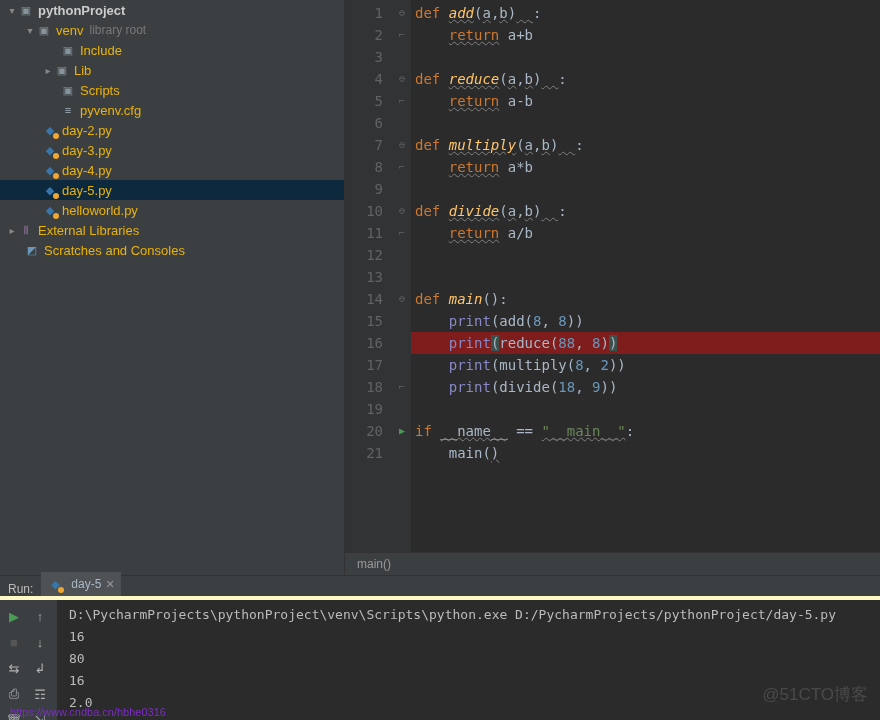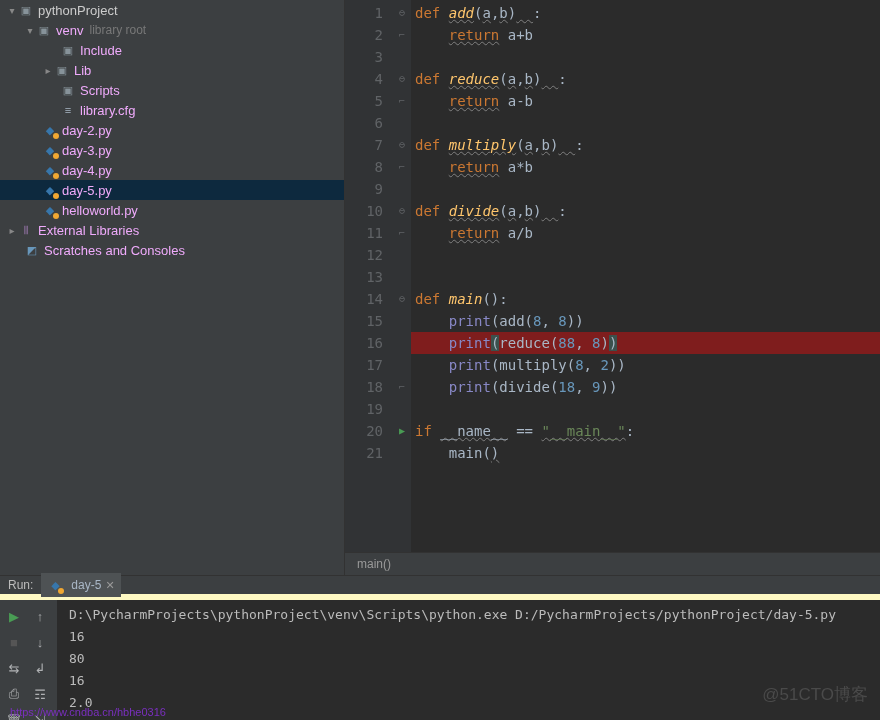--- a/index.html
+++ b/index.html
@@ -13,22 +13,22 @@
 .indent-2 { padding-left: 42px; }
 .indent-3 { padding-left: 60px; }
 .chevron { width: 12px; display: inline-block; color: #888; font-size: 10px; text-align: center; }
 .icon { width: 16px; height: 16px; display: inline-flex; align-items: center; justify-content: center; margin-right: 4px; font-size: 11px; }
 .folder-icon { color: #87939a; }
 .py-icon { color: #3776ab; position: relative; }
 .py-icon::after { content: ""; position: absolute; width: 6px; height: 6px; background: #f0a732; border-radius: 50%; bottom: -1px; right: -1px; }
 .lib-icon { color: #9876aa; }
 .scratch-icon { color: #6897bb; }
 .cfg-icon { color: #a9b7c6; }
-.tree-label { color: #f0abfc; }
-.tree-label.bold { font-weight: normal; color: #cccccc; }
+.tree-label { color: #eab308; }
+.tree-label.bold { font-weight: bold; color: #cccccc; }
 .tree-hint { color: #787878; margin-left: 6px; font-size: 12px; }
 .editor { flex: 1; display: flex; flex-direction: column; background: #2b2b2b; min-width: 0; }
 .gutter-editor { display: flex; flex: 1; font-family: "Consolas", "Menlo", monospace; font-size: 14px; line-height: 22px; }
 .gutter { background: #313335; color: #606366; text-align: right; padding: 2px 10px 2px 6px; user-select: none; width: 48px; }
 .gutter .ln { height: 22px; }
 .fold-col { width: 18px; background: #313335; color: #606366; padding-top: 2px; }
 .fold-col div { height: 22px; text-align: center; font-size: 10px; }
 .code-area { flex: 1; padding-top: 2px; position: relative; white-space: pre; }
 .code-line { height: 22px; padding-left: 4px; }
 .code-line.current { background: #7f1d1d; }
@@ -36,21 +36,21 @@
 .fn { color: #ffc66d; font-style: italic; }
 .param { color: #a9b7c6; }
 .op { color: #a9b7c6; }
 .num { color: #6897bb; }
 .str { color: #6a8759; }
 .builtin { color: #8888c6; }
 .wavy { text-decoration: underline wavy #808080; text-decoration-thickness: 1px; }
 .hb { background: #3b514d; }
 .breadcrumb { background: #3c3f41; border-top: 1px solid #323232; padding: 4px 12px; font-size: 12px; color: #999; }
 .run-panel { height: 145px; background: #2b2b2b; border-top: 1px solid #323232; display: flex; flex-direction: column; position: relative; }
-.run-tab-bar { display: flex; align-items: center; background: #3c3f41; height: 24px; border-bottom: 6px solid #fef9c3; }
+.run-tab-bar { display: flex; align-items: flex-end; background: #3c3f41; height: 24px; border-bottom: 4px solid #fef9c3; }
 .run-label { padding: 0 8px; color: #bbb; font-size: 12px; }
 .run-tab { display: flex; align-items: center; padding: 0 6px; height: 24px; background: #4e5254; gap: 4px; font-size: 12px; }
 .run-close { color: #999; font-size: 11px; cursor: pointer; }
 .run-body { display: flex; flex: 1; }
 .run-tools { width: 57px; background: #3c3f41; display: flex; flex-wrap: wrap; padding: 4px 2px; gap: 2px; }
 .tool-btn { width: 24px; height: 24px; display: flex; align-items: center; justify-content: center; color: #afb1b3; cursor: pointer; font-size: 13px; }
 .tool-btn.green { color: #499c54; }
 .run-output { flex: 1; font-family: "Consolas", monospace; font-size: 13px; line-height: 22px; padding: 4px 12px; color: #bbbbbb; white-space: pre; overflow: hidden; }
 .watermark { position: absolute; bottom: 2px; left: 10px; color: #7a2fbf; font-size: 11px; font-family: Arial; pointer-events: none; }
 .watermark2 { position: absolute; bottom: 14px; right: 12px; color: #4a4a4a; font-size: 17px; pointer-events: none; }
@@ -79,21 +79,21 @@
       <span class="chevron">▸</span>
       <span class="icon folder-icon">▣</span>
       <span class="tree-label">Lib</span>
     </div>
     <div class="tree-row indent-3">
       <span class="icon folder-icon">▣</span>
       <span class="tree-label">Scripts</span>
     </div>
     <div class="tree-row indent-3">
       <span class="icon cfg-icon">≡</span>
-      <span class="tree-label">library.cfg</span>
+      <span class="tree-label">pyvenv.cfg</span>
     </div>
     <div id="file-list">
         <div class="tree-row indent-2">
           <span class="icon py-icon">◆</span>
           <span class="tree-label">day-2.py</span>
         </div>
         <div class="tree-row indent-2">
           <span class="icon py-icon">◆</span>
           <span class="tree-label">day-3.py</span>
         </div>

